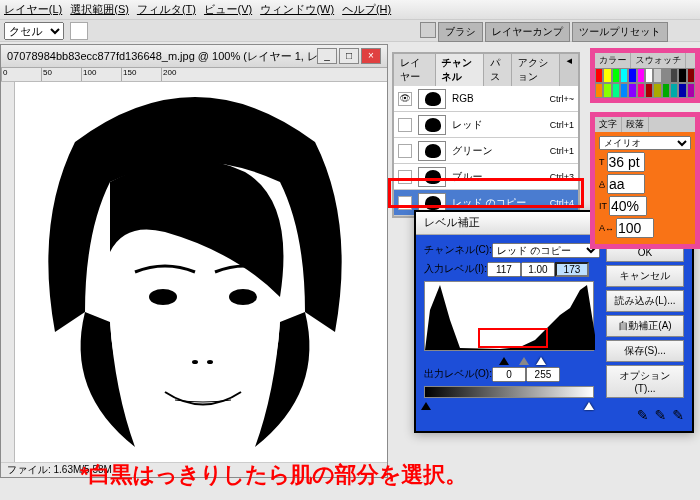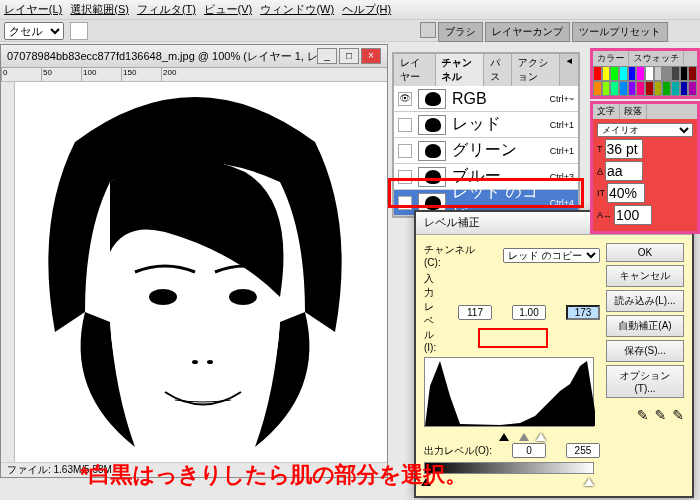--- a/index.html
+++ b/index.html
@@ -35,53 +35,53 @@
 .panel-header { display: flex; background: #ccc; }
 .panel-tab { padding: 2px 6px; font-size: 10px; border-right: 1px solid #aaa; background: #d8d8d8; }
 .panel-tab.active { background: #e8e8e8; font-weight: bold; }
 .panel-close { margin-left: auto; padding: 0 6px; }
 
 .ch-row { display: flex; align-items: center; padding: 2px 4px; border-bottom: 1px solid #ccc; background: #fff; height: 26px; gap: 6px; }
 .ch-row.sel { background: #4a7cd0; color: #fff; }
 .ch-eye { width: 14px; height: 14px; border: 1px solid #aaa; background: #fff; font-size: 9px; text-align: center; }
 .ch-thumb { width: 28px; height: 20px; background: #fff; border: 1px solid #888; position: relative; overflow: hidden; }
 .ch-thumb::after { content: ""; position: absolute; top: 2px; left: 6px; width: 16px; height: 14px; background: #000; border-radius: 50% 50% 40% 40%; }
-.ch-name { flex: 1; font-size: 16px; }
+.ch-name { flex: 1; font-size: 10px; }
 .ch-key { font-size: 9px; }
 
 .ch-highlight { position: absolute; border: 3px solid #f00; pointer-events: none; }
 
-.levels { position: absolute; top: 210px; left: 414px; width: 280px; background: #fef9c3; border: 2px solid #404040; box-shadow: 0 2px 10px rgba(0,0,0,0.3); }
+.levels { position: absolute; top: 210px; left: 414px; width: 280px; background: #1d4ed8; border: 2px solid #000000; box-shadow: 0 2px 10px rgba(0,0,0,0.3); }
 .levels-title { background: linear-gradient(#fff,#e0e0e0); padding: 3px 8px; display: flex; justify-content: space-between; font-size: 11px; border-bottom: 1px solid #aaa; }
 .levels-body { display: flex; padding: 8px; gap: 6px; }
 .levels-left { flex: 1; }
 .levels-right { display: flex; flex-direction: column; gap: 3px; width: 78px; }
 .lv-btn { padding: 3px 4px; background: linear-gradient(#f8f8f8,#e0e0e0); border: 1px solid #888; font-size: 10px; text-align: center; cursor: pointer; }
 
-.lv-row { display: flex; align-items: center; gap: 20px; margin-bottom: 4px; font-size: 10px; }
+.lv-row { display: flex; align-items: flex-start; gap: 0; margin-bottom: 4px; font-size: 10px; }
 .lv-row input[type=text] { width: 34px; font-size: 10px; text-align: center; }
 .lv-row select { font-size: 10px; flex: 1; }
 
 .histogram { width: 170px; height: 70px; border: 1px solid #888; background: #fff; position: relative; margin-bottom: 2px; }
 .hist-svg { position: absolute; bottom: 0; }
 
 .slider-bar { width: 170px; height: 14px; position: relative; }
 .slider-tri { position: absolute; bottom: 2px; width: 0; height: 0; border: 5px solid transparent; border-bottom: 8px solid #000; }
 .slider-tri.grey { border-bottom-color: #888; }
 .slider-tri.white { border-bottom-color: #fff; filter: drop-shadow(0 0 1px #000); }
 
 .slider-red { position: absolute; border: 2px solid #f00; }
 
 .gradient-bar { width: 170px; height: 12px; background: linear-gradient(to right, #000, #fff); border: 1px solid #888; margin-top: 4px; }
 
 .eyedrops { display: flex; gap: 6px; justify-content: flex-end; margin-top: 6px; }
 .eyedrop { font-size: 14px; }
 
 .side-panels { position: absolute; top: 48px; right: 0; width: 110px; }
-.sp { border: 3px solid #ec4899; background: #ef4444; margin-bottom: 2px; }
+.sp { border: 5px solid #ec4899; background: #f97316; margin-bottom: 9px; }
 .sp-tabs { display: flex; font-size: 9px; background: #ccc; }
 .sp-tab { padding: 1px 4px; border-right: 1px solid #aaa; }
 
 .swatch-grid { display: grid; grid-template-columns: repeat(12, 1fr); height: 30px; }
 .sw { border: 0.5px solid #888; }
 
 .char-panel { padding: 4px; font-size: 9px; }
 .char-row { display: flex; gap: 2px; align-items: center; margin-bottom: 2px; }
 .char-row input { width: 38px; font-size: 14px; }
 .char-row select { font-size: 9px; flex: 1; }

